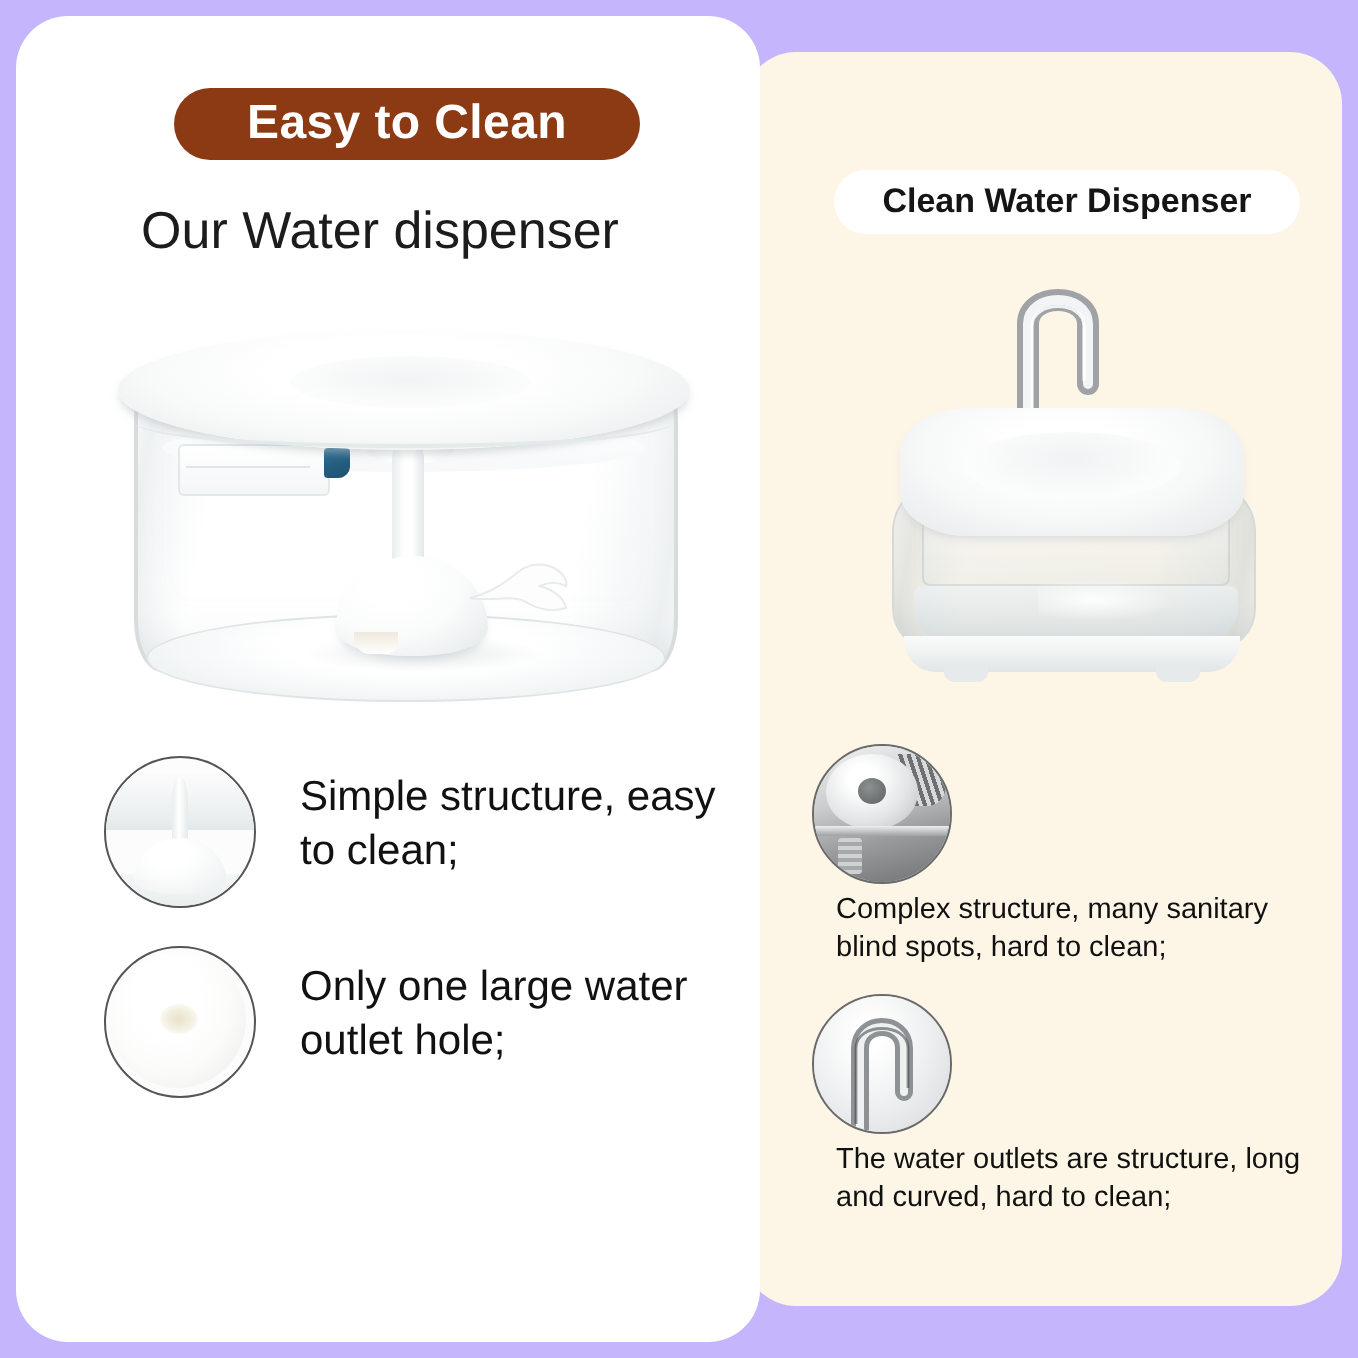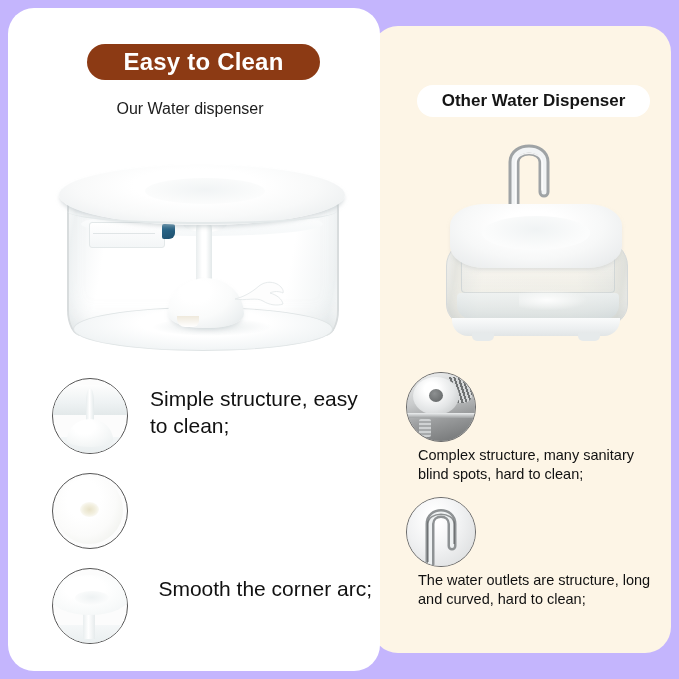--- a/index.html
+++ b/index.html
@@ -60,21 +60,21 @@
     font-weight: bold;
     letter-spacing: .2px;
     z-index: 6;
   }
   .subtitle-left {
     position: absolute;
     left: 0px;
     top: 100px;
     width: 380px;
     text-align: center;
-    font-size: 16px;
+    font-size: 26px;
     color: #1c1c1c;
     z-index: 6;
   }
 
   
   .badge-other {
     position: absolute;
     left: 417px;
     top: 85px;
     width: 233px;
@@ -365,21 +365,21 @@
     position: absolute;
     z-index: 6;
   }
   .feat-left  { left: 52px;  top: 378px; width: 320px; }
   .feat-right { left: 406px; top: 372px; width: 262px; }
 
   .frow {
     display: flex;
     align-items: flex-start;
   }
-  .feat-left .frow  { margin-bottom: 19px; justify-content: space-between; }
+  .feat-left .frow  { margin-bottom: 19px; }
   .feat-right .frow { margin-bottom: 14px; flex-direction: column; }
 
   .thumb {
     flex: 0 0 auto;
     border-radius: 50%;
     overflow: hidden;
     position: relative;
   }
   .feat-left .thumb {
     width: 74px;
@@ -561,38 +561,30 @@
           <div class="t1-dome"></div>
       </div>
       <div class="ftext">Simple structure, easy to clean;</div>
     </div>
 
     <div class="frow">
       <div class="thumb">
         <div class="t2-dome"></div>
           <div class="t2-hole"></div>
       </div>
+      <div class="ftext">Only one large water outlet hole;</div>
     </div>
 
-    <div class="frow">
-      <div class="thumb">
-        <div class="t3-floor"></div>
-          <div class="t3-stem"></div>
-        <div class="t3-top"></div>
-          <div class="t3-dip"></div>
-      </div>
-      <div class="ftext">Smooth  the corner arc;</div>
-    </div>
 
   </div>
 
   <div class="panel-right"></div>
 
   <div class="badge-other">
-    <span>Other Water Dispenser</span>
+    <span>Clean Water Dispenser</span>
   </div>
 
   <div class="hero-right">
     <div class="hr-spout">
       <svg width="62" height="82" viewBox="0 0 62 82">
         <path d="M14 80 L14 26 C14 10 44 10 44 26 L44 56" fill="none" stroke="#9fa3a5" stroke-width="11" stroke-linecap="round"></path>
         <path d="M14 80 L14 26 C14 10 44 10 44 26 L44 56" fill="none" stroke="#f2f4f5" stroke-width="5" stroke-linecap="round"></path>
         <path d="M16 78 L16 27 C16 14 42 14 42 27 L42 54" fill="none" stroke="#ffffff" stroke-width="1.6" stroke-linecap="round" opacity=".85"></path>
       </svg>
     </div>

